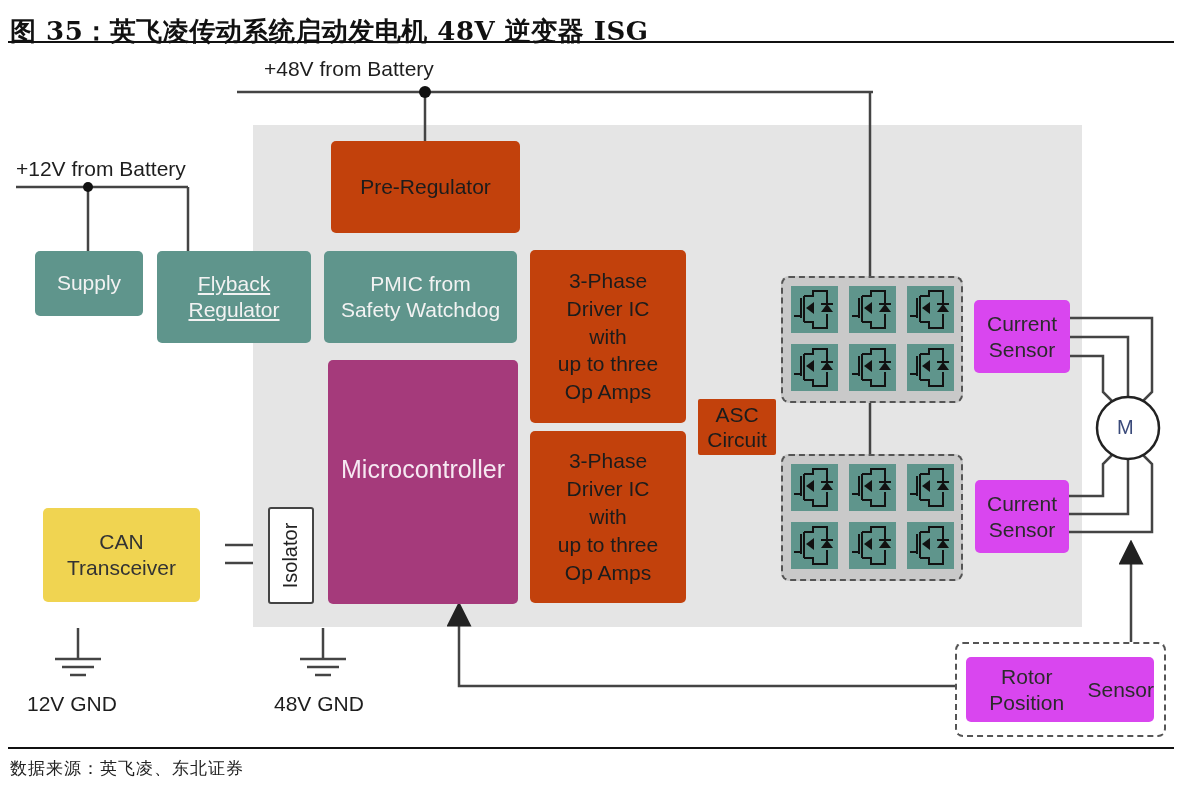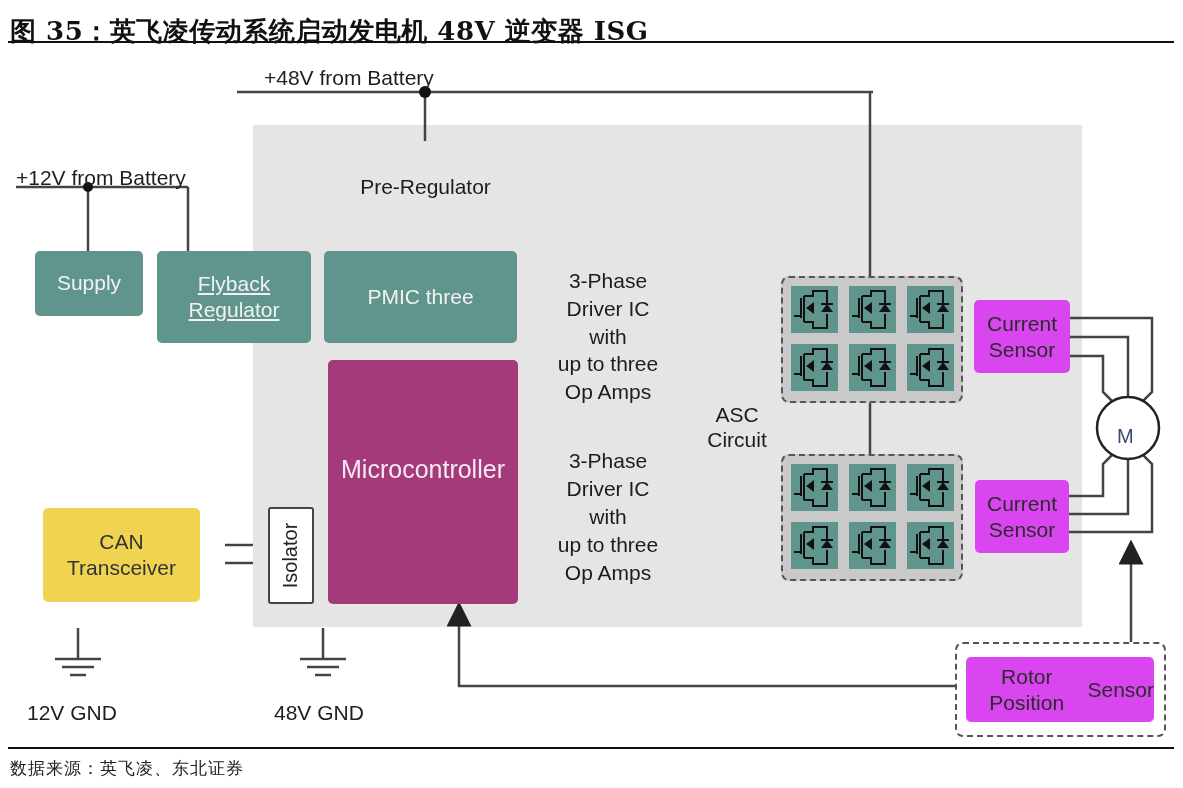--- a/index.html
+++ b/index.html
@@ -3,26 +3,26 @@
 <meta charset="utf-8">
 <style>
   html, body { margin:0; padding:0; background:#ffffff; }
   body { width:1183px; height:788px; position:relative; overflow:hidden; font-family:"Liberation Sans", sans-serif; }
   .abs { position:absolute; }
   .title { left:10px; top:14px; font-family:"DejaVu Serif","Liberation Serif", serif; font-weight:bold; font-size:26px; color:#111; letter-spacing:0.5px; white-space:nowrap; }
   .rule { left:8px; width:1166px; height:2px; background:#111; }
   .source { left:10px; top:757px; font-family:"DejaVu Serif","Liberation Serif", serif; font-size:17px; color:#222; letter-spacing:1px; white-space:nowrap; }
   .panel { left:253px; top:125px; width:829px; height:502px; background:#e5e5e5; }
   .box { position:absolute; display:flex; align-items:center; justify-content:center; text-align:center; border-radius:5px; box-sizing:border-box; line-height:1.25; }
-  .white { background:#e5e5e5; color:#1c1c1c; font-size:21px; }
+  .white { background:#c2410c; color:#1c1c1c; font-size:21px; }
   .teal { background:#5f958c; color:#f2f2f2; font-size:21px; }
   .magenta { background:#a53a7b; color:#f6e9f2; font-size:25px; }
   .orange { background:#d946ef; color:#2b2b2b; font-size:21px; }
   .yellow { background:#f0d451; color:#333; font-size:21px; }
-  .lbl { position:absolute; font-size:21px; color:#1e1e1e; white-space:nowrap;margin-top:9px; }
+  .lbl { position:absolute; font-size:21px; color:#1e1e1e; white-space:nowrap; }
   .iso { position:absolute; left:268px; top:507px; width:46px; height:97px; background:#fff; border:2px solid #444; border-radius:3px; box-sizing:border-box; display:flex; align-items:center; justify-content:center; }
   .iso span { transform:rotate(-90deg); font-size:20px; color:#222; white-space:nowrap; }
   .igbt-group { position:absolute; width:182px; height:127px; background:#c9c9c9; border:2px dashed #555; border-radius:8px; box-sizing:border-box; }
   .cell { position:absolute; width:47px; height:47px; background:#5f958c; }
   .dashed-outer { position:absolute; left:955px; top:642px; width:211px; height:95px; border:2px dashed #555; border-radius:8px; box-sizing:border-box; }
   svg.wires { position:absolute; left:0; top:0; }
 </style>
 </head>
 <body>
 
@@ -99,21 +99,22 @@
 <div class="box teal" style="left:35px; top:251px; width:108px; height:65px;">
   <span>Supply</span>
 </div>
 
 <div class="box teal" style="left:157px; top:251px; width:154px; height:92px; flex-direction:column;text-decoration:underline;">
   <span>Flyback</span>
   <span>Regulator</span>
 </div>
 
 <div class="box teal" style="left:324px; top:251px; width:193px; height:92px; flex-direction:column;">
-  <span>PMIC three</span>
+  <span>PMIC from</span>
+  <span>Safety Watchdog</span>
 </div>
 
 <div class="box magenta" style="left:328px; top:360px; width:190px; height:244px; align-items:flex-start; padding-top:94px;">
   <span>Microcontroller</span>
 </div>
 
 <div class="box white" style="left:530px; top:250px; width:156px; height:173px; flex-direction:column; line-height:1.33;">
   <span>3-Phase</span>
   <span>Driver IC</span>
   <span>with</span>

